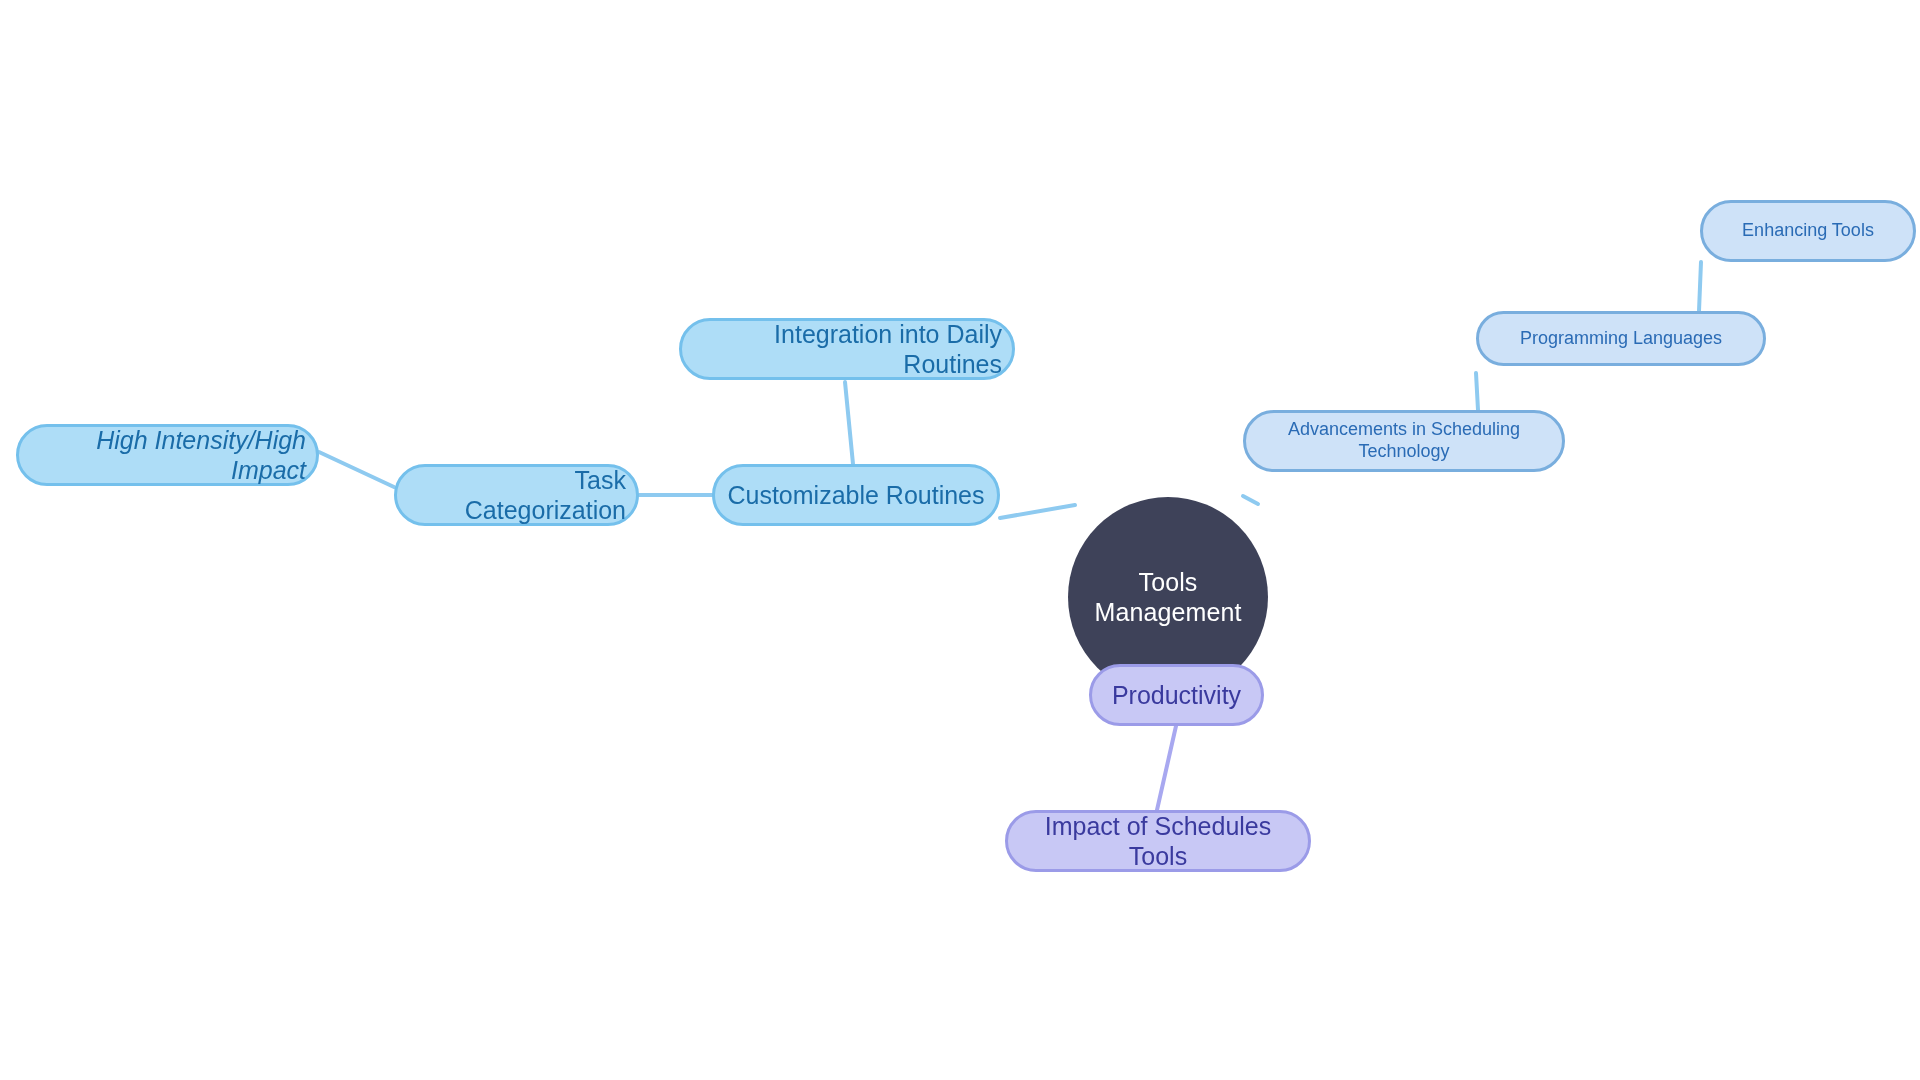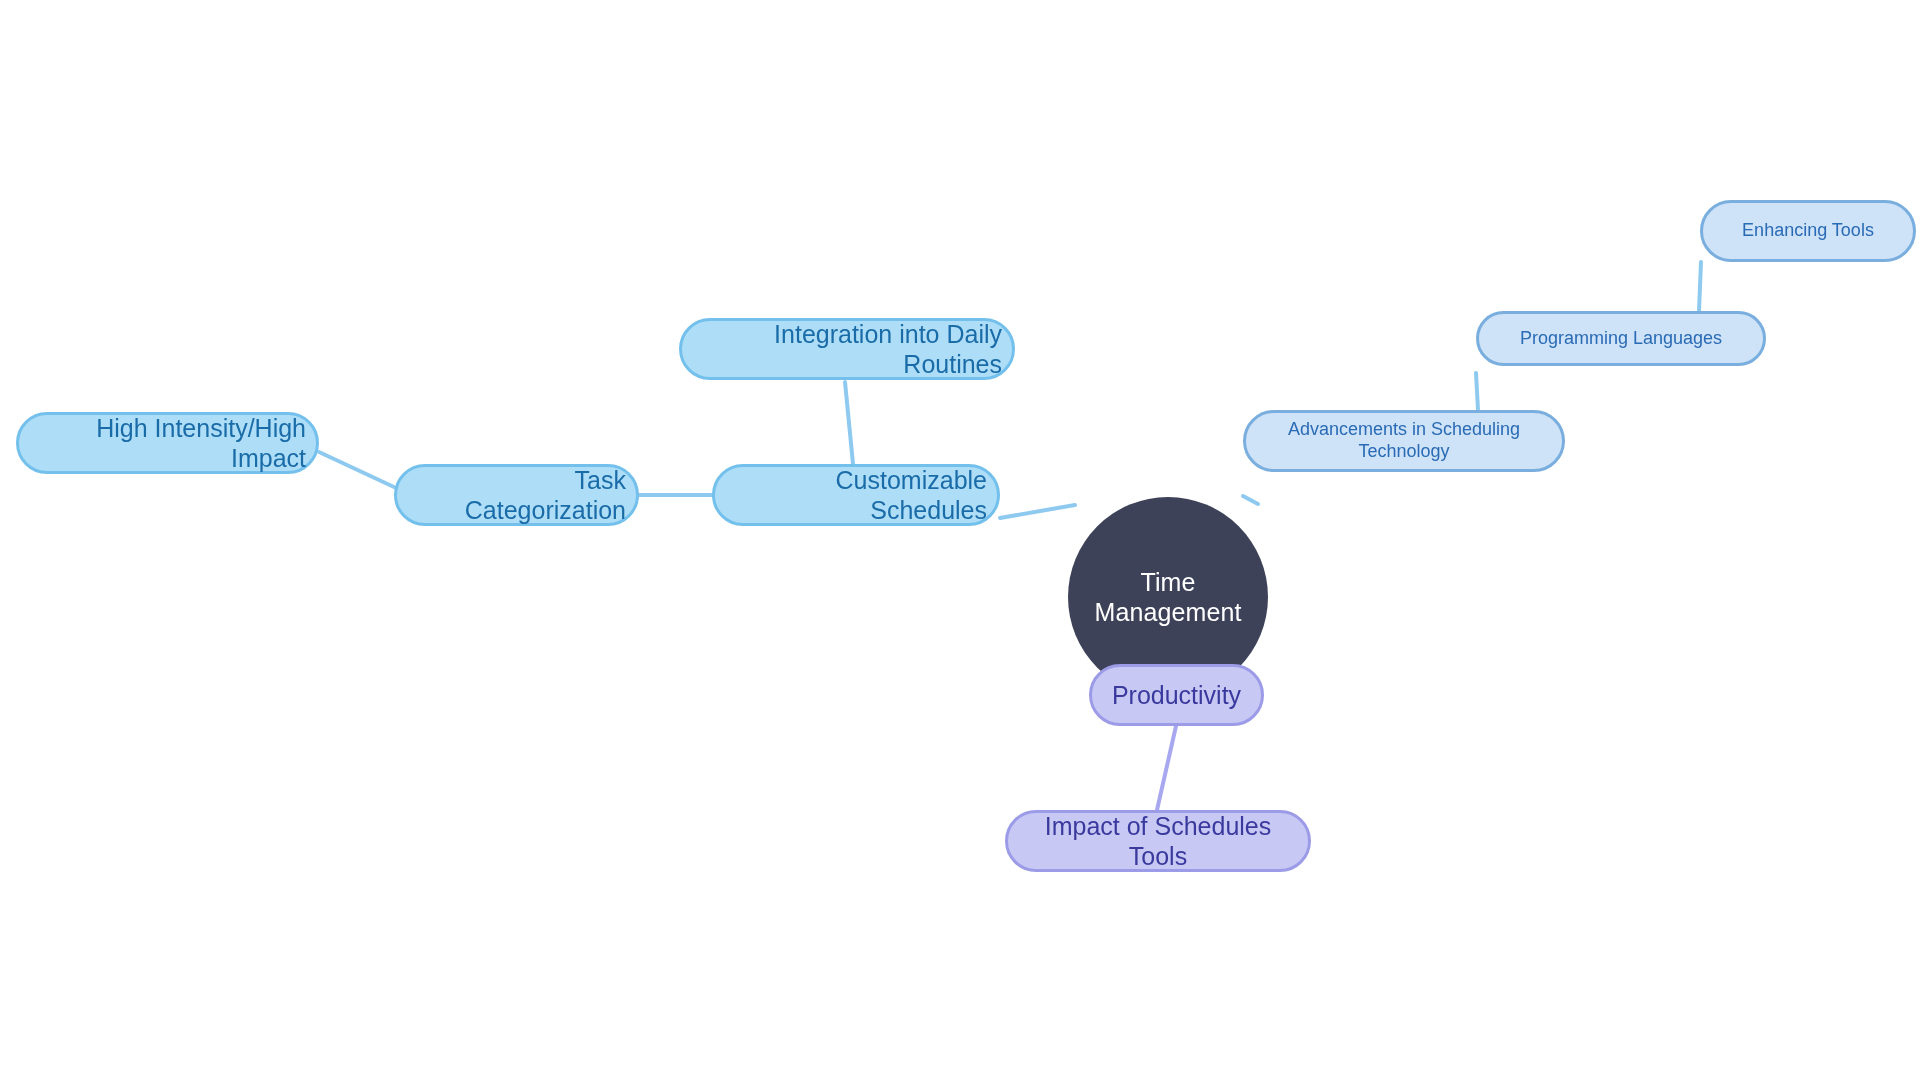--- a/index.html
+++ b/index.html
@@ -101,36 +101,36 @@
     <path d="M 394 487 L 319 452" fill="none" stroke="#8ECAF0" stroke-width="4" stroke-linecap="round"></path>
     <path d="M 1258 504 L 1243 496" fill="none" stroke="#8ECAF0" stroke-width="4" stroke-linecap="round"></path>
     <path d="M 1478 410 L 1476 373" fill="none" stroke="#8ECAF0" stroke-width="4" stroke-linecap="round"></path>
     <path d="M 1699 311 L 1701 262" fill="none" stroke="#8ECAF0" stroke-width="4" stroke-linecap="round"></path>
 
     <path d="M 1174 650 L 1176 664" fill="none" stroke="#A8A8F0" stroke-width="4" stroke-linecap="round"></path>
     <path d="M 1176 726 L 1157 810" fill="none" stroke="#A8A8F0" stroke-width="4" stroke-linecap="round"></path>
   </svg>
 
   <div class="node node-root" id="n-root" style="left: 1068px; top: 497px; width: 200px; height: 200px;">
-    <span class="node-label">Time Management</span>
+    <span class="node-label">Tools Management</span>
   </div>
 
   <div class="node node-blue" id="n-customizable_schedules" style="left: 712px; top: 464px; width: 288px; height: 62px;">
-    <span class="node-label">Customizable Schedules</span>
+    <span class="node-label">Customizable Routines</span>
   </div>
 
   <div class="node node-blue" id="n-integration_daily_routines" style="left: 679px; top: 318px; width: 336px; height: 62px;">
     <span class="node-label">Integration into Daily Routines</span>
   </div>
 
   <div class="node node-blue" id="n-task_categorization" style="left: 394px; top: 464px; width: 245px; height: 62px;">
     <span class="node-label">Task Categorization</span>
   </div>
 
-  <div class="node node-blue" id="n-high_intensity_high_impact" style="left: 16px; top: 412px; width: 303px; height: 62px;">
+  <div class="node node-blue" id="n-high_intensity_high_impact" style="left: 16px; top: 424px; width: 303px; height: 62px; font-style: italic;">
     <span class="node-label">High Intensity/High Impact</span>
   </div>
 
   <div class="node node-paleblue" id="n-advancements_scheduling_technology" style="left: 1243px; top: 410px; width: 322px; height: 62px;">
     <span class="node-label">Advancements in Scheduling Technology</span>
   </div>
 
   <div class="node node-paleblue" id="n-programming_languages" style="left: 1476px; top: 311px; width: 290px; height: 55px;">
     <span class="node-label">Programming Languages</span>
   </div>

